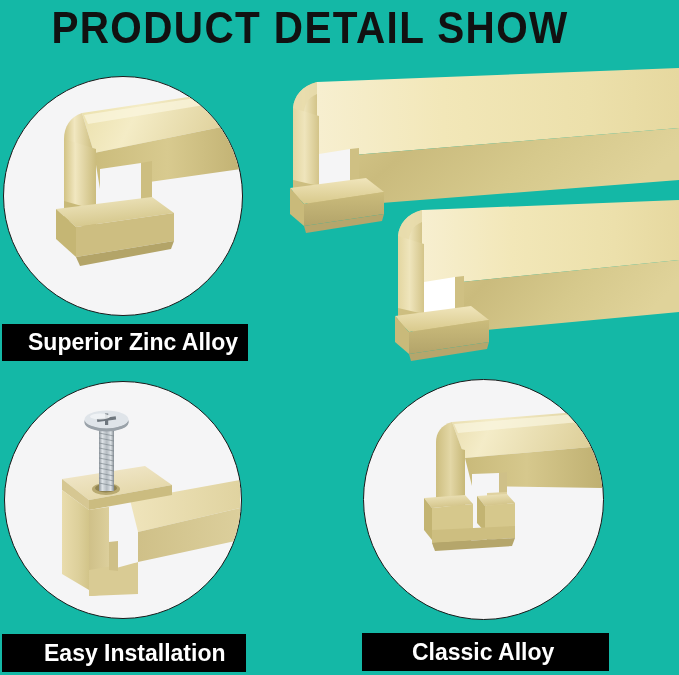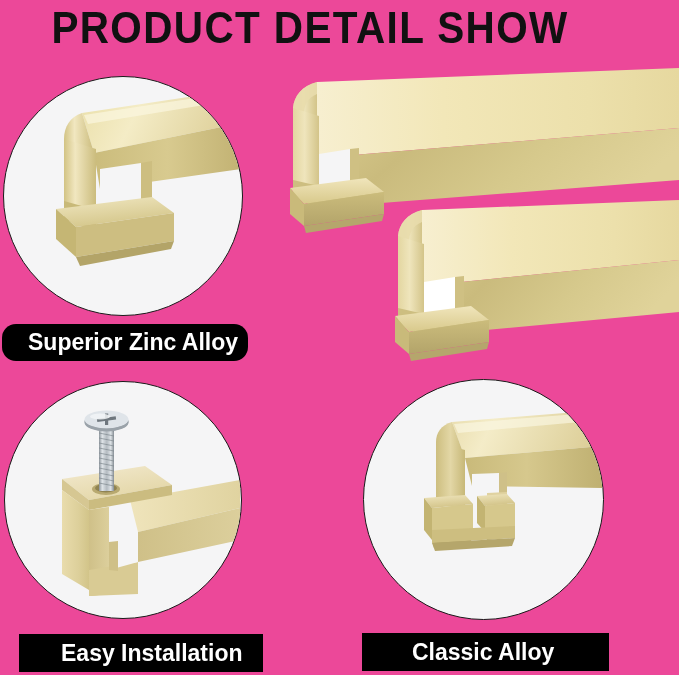--- a/index.html
+++ b/index.html
@@ -4,21 +4,21 @@
 <style>
   html, body {
     margin: 0;
     padding: 0;
     background: #ffffff;
   }
   #page {
     position: relative;
     width: 679px;
     height: 675px;
-    background: #ec4899;
+    background: #14b8a6;
     overflow: hidden;
     font-family: "Liberation Sans", sans-serif;
   }
 
   
   #page-title {
     position: absolute;
     left: 0px;
     top: 2px;
     width: 620px;
@@ -52,22 +52,22 @@
     position: absolute;
     background: #000000;
     color: #ffffff;
     font-family: "Liberation Sans", sans-serif;
     font-weight: bold;
     font-size: 23px;
     display: flex;
     align-items: center;
     box-sizing: border-box;
   }
-  #caption-1 { left: 2px;   top: 324px; width: 246px; height: 37px; padding-left: 26px; border-radius: 14px; }
-  #caption-2 { left: 19px;   top: 634px; width: 244px; height: 38px; padding-left: 42px; }
+  #caption-1 { left: 2px;   top: 324px; width: 246px; height: 37px; padding-left: 26px; }
+  #caption-2 { left: 2px;   top: 634px; width: 244px; height: 38px; padding-left: 42px; }
   #caption-3 { left: 362px; top: 633px; width: 247px; height: 38px; padding-left: 50px; }
 
   
   .art-svg { position: absolute; left: 0; top: 0; display: block; }
   #hero-art { position: absolute; left: 262px; top: 68px; width: 417px; height: 312px; }
   #hero-art svg { display:block; }
 </style>
 </head>
 <body>
 

